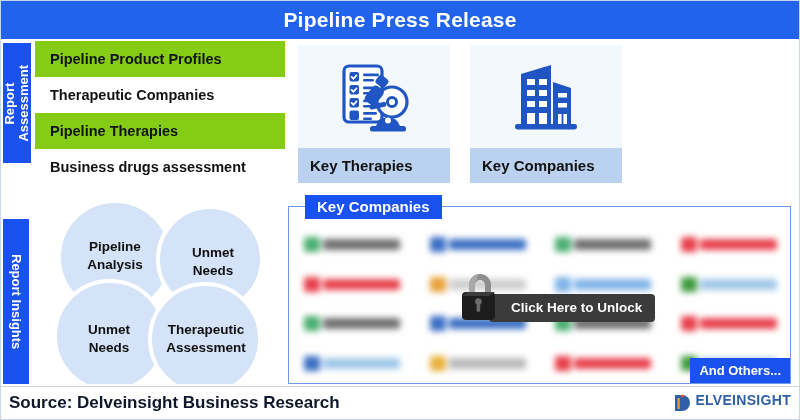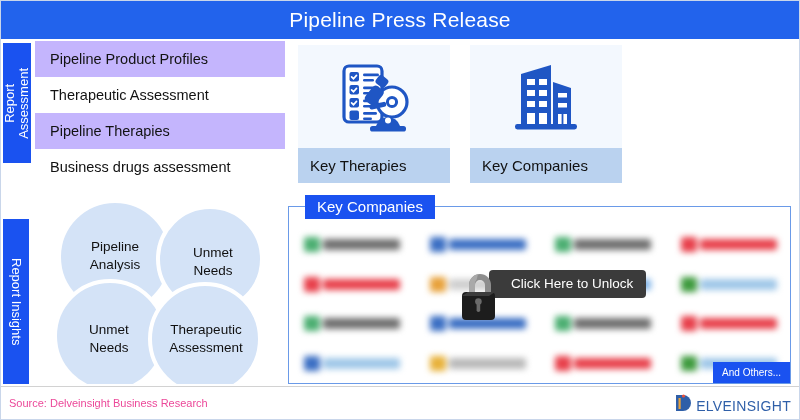--- a/index.html
+++ b/index.html
@@ -9,20 +9,21 @@
     background: #ffffff;
     font-family: "Liberation Sans", sans-serif;
     overflow: hidden;
   }
 
   #page {
     position: relative;
     width: 800px; height: 420px;
     background: #ffffff;
     border: 1px solid #c9d6ea;
+    font-weight: bold;
   }
 
   
   .header {
     position: absolute; left: 0; top: 0;
     width: 798px; height: 38px;
     background: #2263ec;
     display: flex; align-items: center; justify-content: center;
   }
   .header-title {
@@ -62,21 +63,21 @@
     position: absolute; left: 34px; top: 40px;
     width: 250px; height: 145px;
   }
   .assess-row {
     height: 36px;
     display: flex; align-items: center;
     padding-left: 15px;
     font-size: 14.5px;
     color: #121212;
   }
-  .assess-row.alt { background: #c4b5fd; }
+  .assess-row.alt { background: #84cc16; }
 
   
   .cards {
     position: absolute; left: 297px; top: 44px;
     width: 503px; height: 138px;
     display: flex; gap: 20px;
   }
   .card {
     width: 152px;
     display: flex; flex-direction: column; text-align: right;
@@ -133,51 +134,51 @@
     width: 96px; height: 17px;
     filter: blur(3.4px);
     display: flex; align-items: center;
     gap: 3px;
   }
   .logo .mark { width: 16px; height: 15px; border-radius: 2px; flex: none; }
   .logo .word { flex: 1; height: 11px; border-radius: 2px; }
 
   .unlock {
     position: absolute; left: 168px; top: 63px;
-    display: flex; align-items: flex-start;
+    display: flex; align-items: flex-end;
   }
   .lock-svg { position: relative; z-index: 2; margin-right: -14px; }
   .unlock-tip {
     background: #3b3b3b;
     color: #ffffff;
     font-size: 13.5px;
     padding: 6px 13px 7px 22px;
     border-radius: 4px;
   }
 
   .others {
     position: absolute; right: 0px; bottom: 0px;
     background: #1a52f0;
     color: #ffffff;
-    font-size: 10px;
+    font-size: 13px;
     padding: 5px 9px;
   }
 
   
   .footer {
     position: absolute; left: 0; bottom: 0;
     width: 798px; height: 33px;
     border-top: 1px solid #d2d2d2;
     display: flex; align-items: center;
     justify-content: space-between;
     padding: 0 8px 0 8px;
     background: #ffffff;
   }
-  .footer-src { font-size: 11px; color: #ec4899; }
-  .brand { display: flex; align-items: flex-end; }
+  .footer-src { font-size: 17px; color: #0f172a; }
+  .brand { display: flex; align-items: flex-start; }
   .brand-word {
     font-size: 14px; color: #2f5fa8; letter-spacing: .3px;
   }
 </style>
 </head>
 <body>
 
 <div id="page">
 
   <div class="header">
@@ -187,21 +188,21 @@
   <div class="rail rail-assessment">
     <span class="rail-text">Report
 Assessment</span>
   </div>
 
   <div class="assess-list">
     <div class="assess-row alt">
         <span>Pipeline Product Profiles</span>
       </div>
     <div class="assess-row">
-        <span>Therapeutic Assessment</span>
+        <span>Therapeutic Companies</span>
       </div>
     <div class="assess-row alt">
         <span>Pipeline Therapies</span>
       </div>
     <div class="assess-row">
         <span>Business drugs assessment</span>
       </div>
   </div>
 
   <div class="cards">

